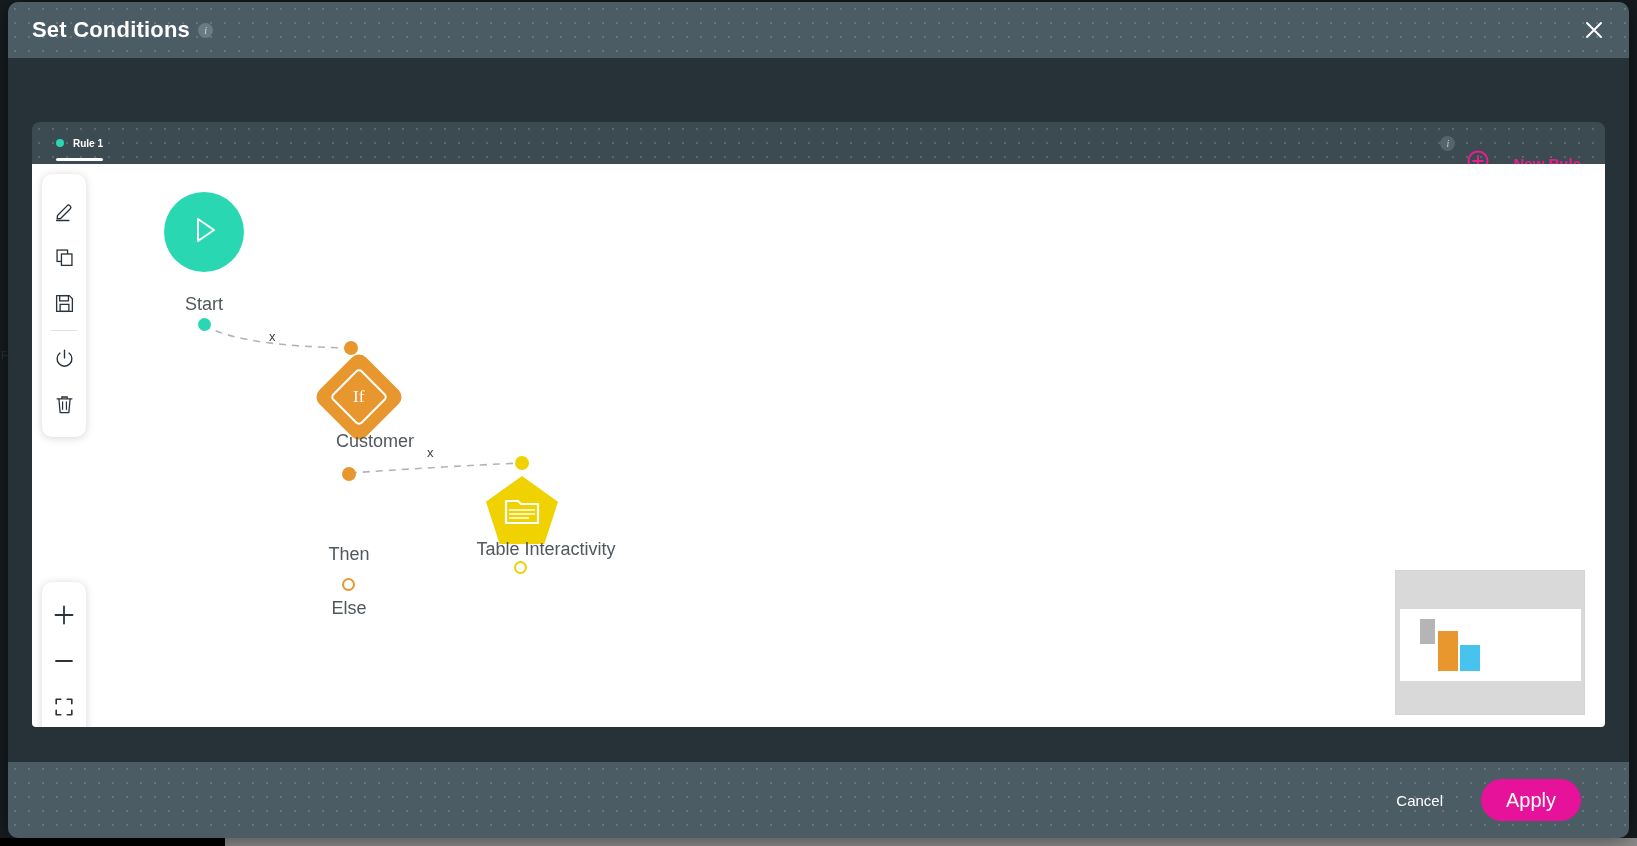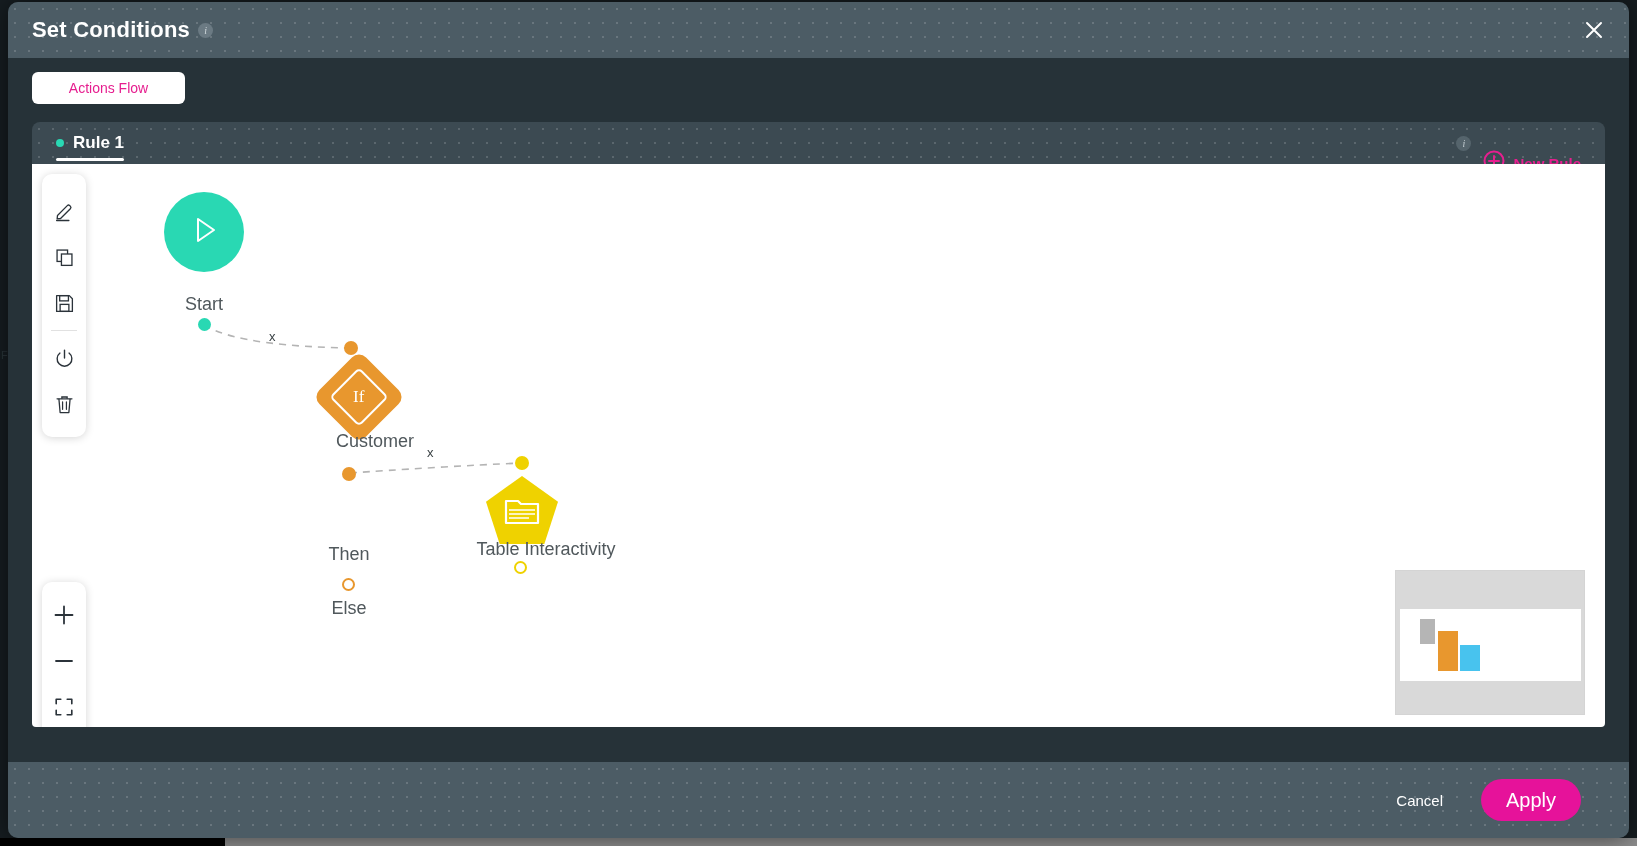--- a/index.html
+++ b/index.html
@@ -95,35 +95,35 @@
     position: relative; height: 42px; margin-left: 24px;
     display: flex; align-items: center; gap: 9px; cursor: pointer;
   }
   #rule-tab::after {
     content: ""; position: absolute; left: 0; right: 0; bottom: 3px;
     height: 3px; background: #ffffff; border-radius: 2px;
   }
   #rule-tab-dot {
     width: 8px; height: 8px; border-radius: 50%; background: #29d8b3;
   }
-  #rule-tab-label { font-size: 17px; font-weight: bold; color: #ffffff; }
+  #rule-tab-label { font-size: 10px; font-weight: bold; color: #ffffff; }
 
   #rule-strip-right {
     margin-left: auto; margin-right: 24px;
     display: flex; align-items: center; gap: 12px;
   }
   #rule-info-icon {
     width: 15px; height: 15px; border-radius: 50%;
     background: #55646c; color: #c3ccd1;
     font-size: 10px; line-height: 15px; text-align: center;
     font-style: italic; font-family: "Liberation Serif", serif;
     cursor: pointer;
   }
   #new-rule-button {
-    display: flex; align-items: center; gap: 8px; cursor: pointer; margin-top: 40px;
+    display: flex; align-items: center; gap: 24px; cursor: pointer; margin-top: 40px;
   }
   #new-rule-label { color: #e61e8f; font-size: 15px; font-weight: bold; }
 
   
   #flow-canvas {
     position: absolute; left: 24px; top: 162px;
     width: 1573px; height: 563px;
     background: #ffffff; border-radius: 0 0 4px 4px;
     overflow: hidden;
   }
@@ -207,25 +207,20 @@
   <div id="modal-header" class="dots">
     <div id="modal-title">Set Conditions</div>
     <div id="title-info-icon">i</div>
     <div id="close-button">
       <svg width="20" height="20" viewBox="0 0 20 20" aria-hidden="true">
         <path d="M3 3 L17 17 M17 3 L3 17" stroke="#ffffff" stroke-width="2" stroke-linecap="round"></path>
       </svg>
     </div>
   </div>
 
-  <div id="flowtab-bar">
-    <div id="actions-flow-tab">
-      <span>Actions Flow</span>
-    </div>
-  </div>
 
   <div id="rule-strip" class="dots">
     <div id="rule-tab">
       <span id="rule-tab-dot"></span>
       <span id="rule-tab-label">Rule 1</span>
     </div>
     <div id="rule-strip-right">
       <div id="rule-info-icon">i</div>
       <div id="new-rule-button">
         <span>

